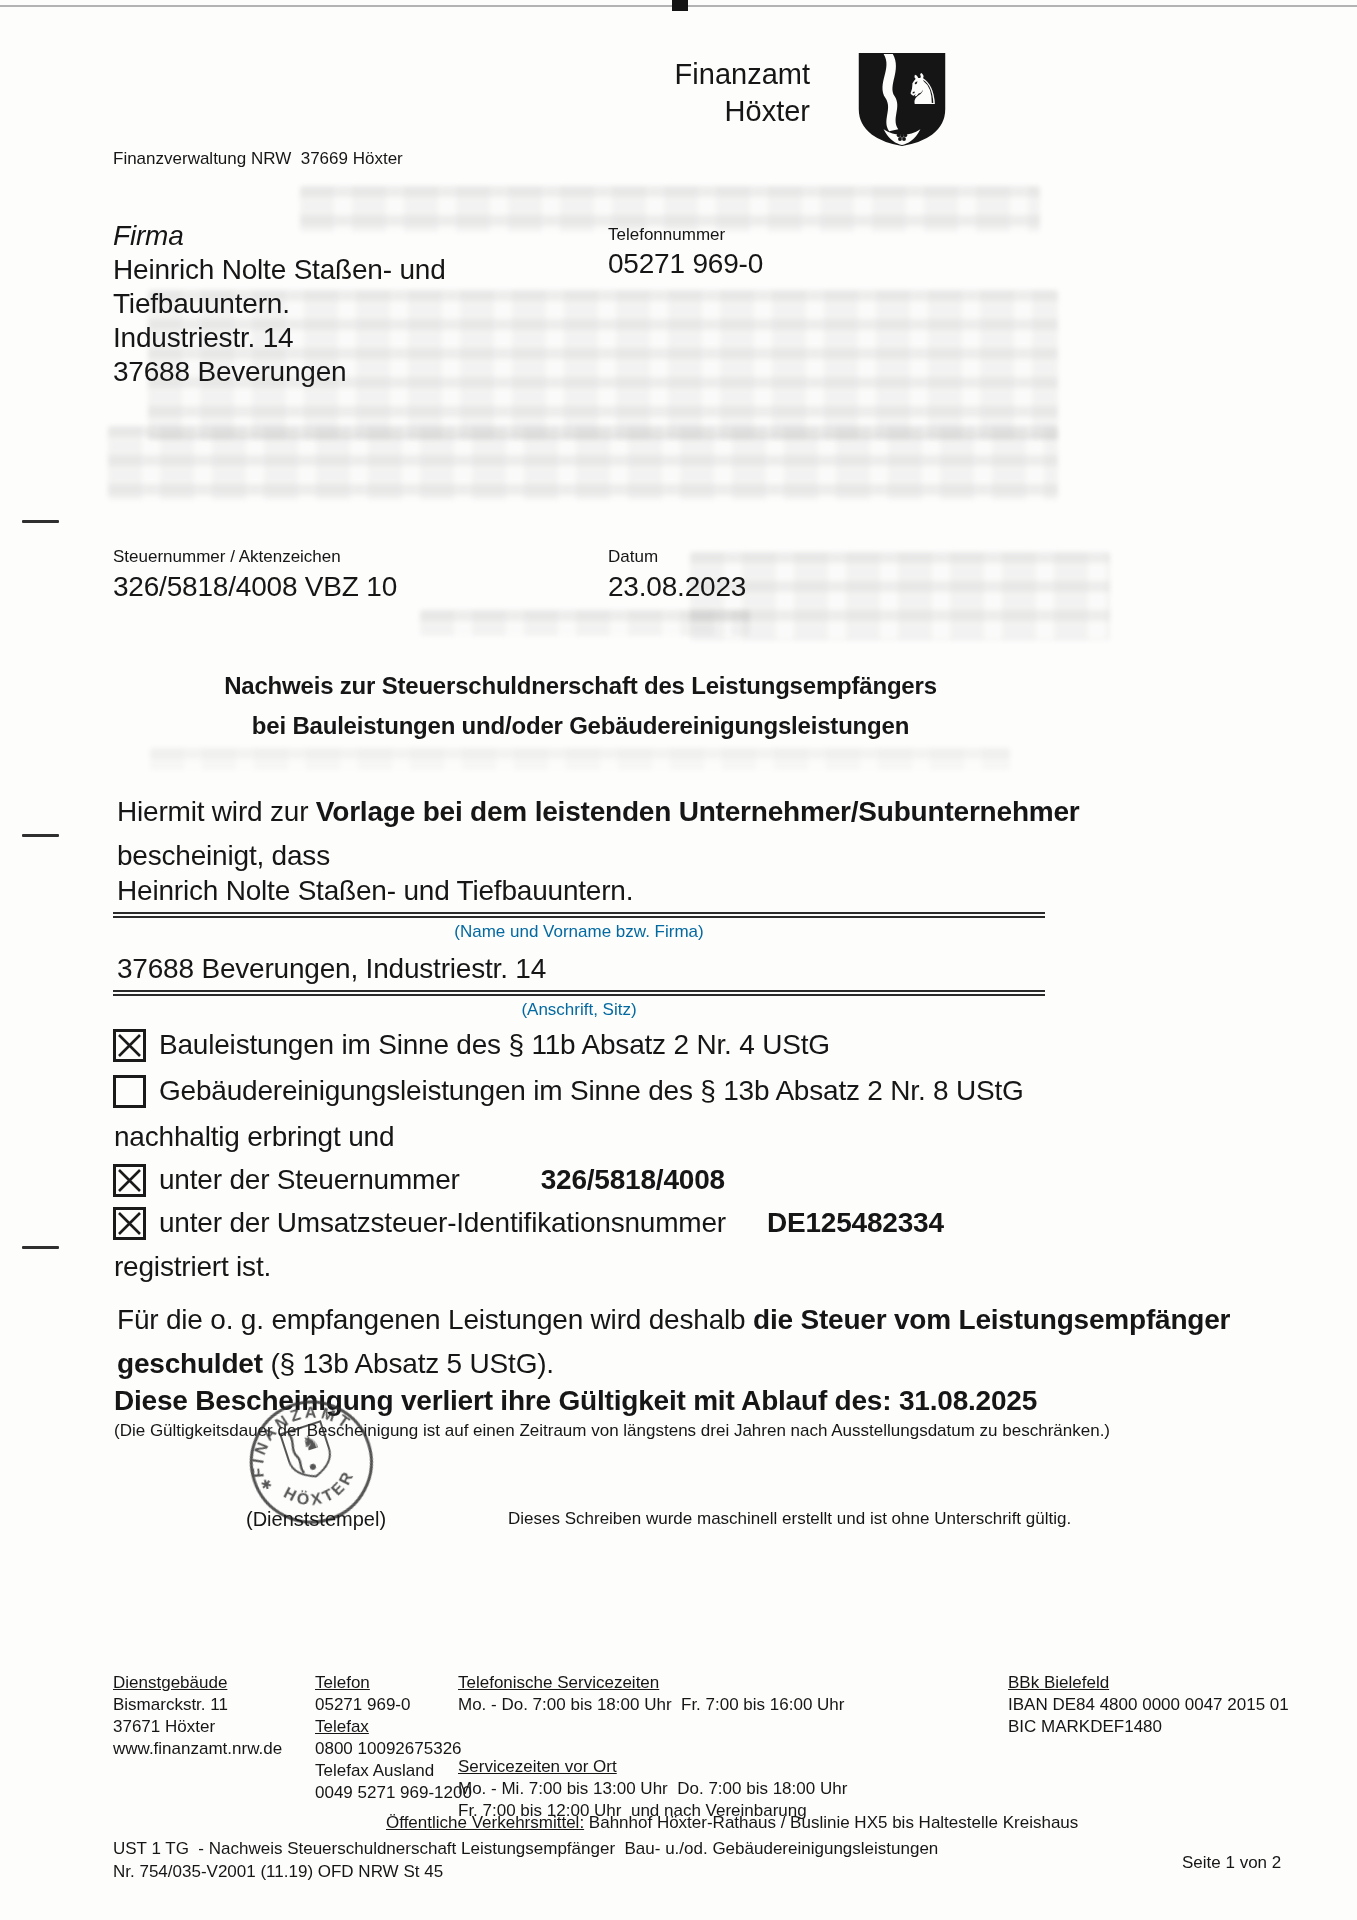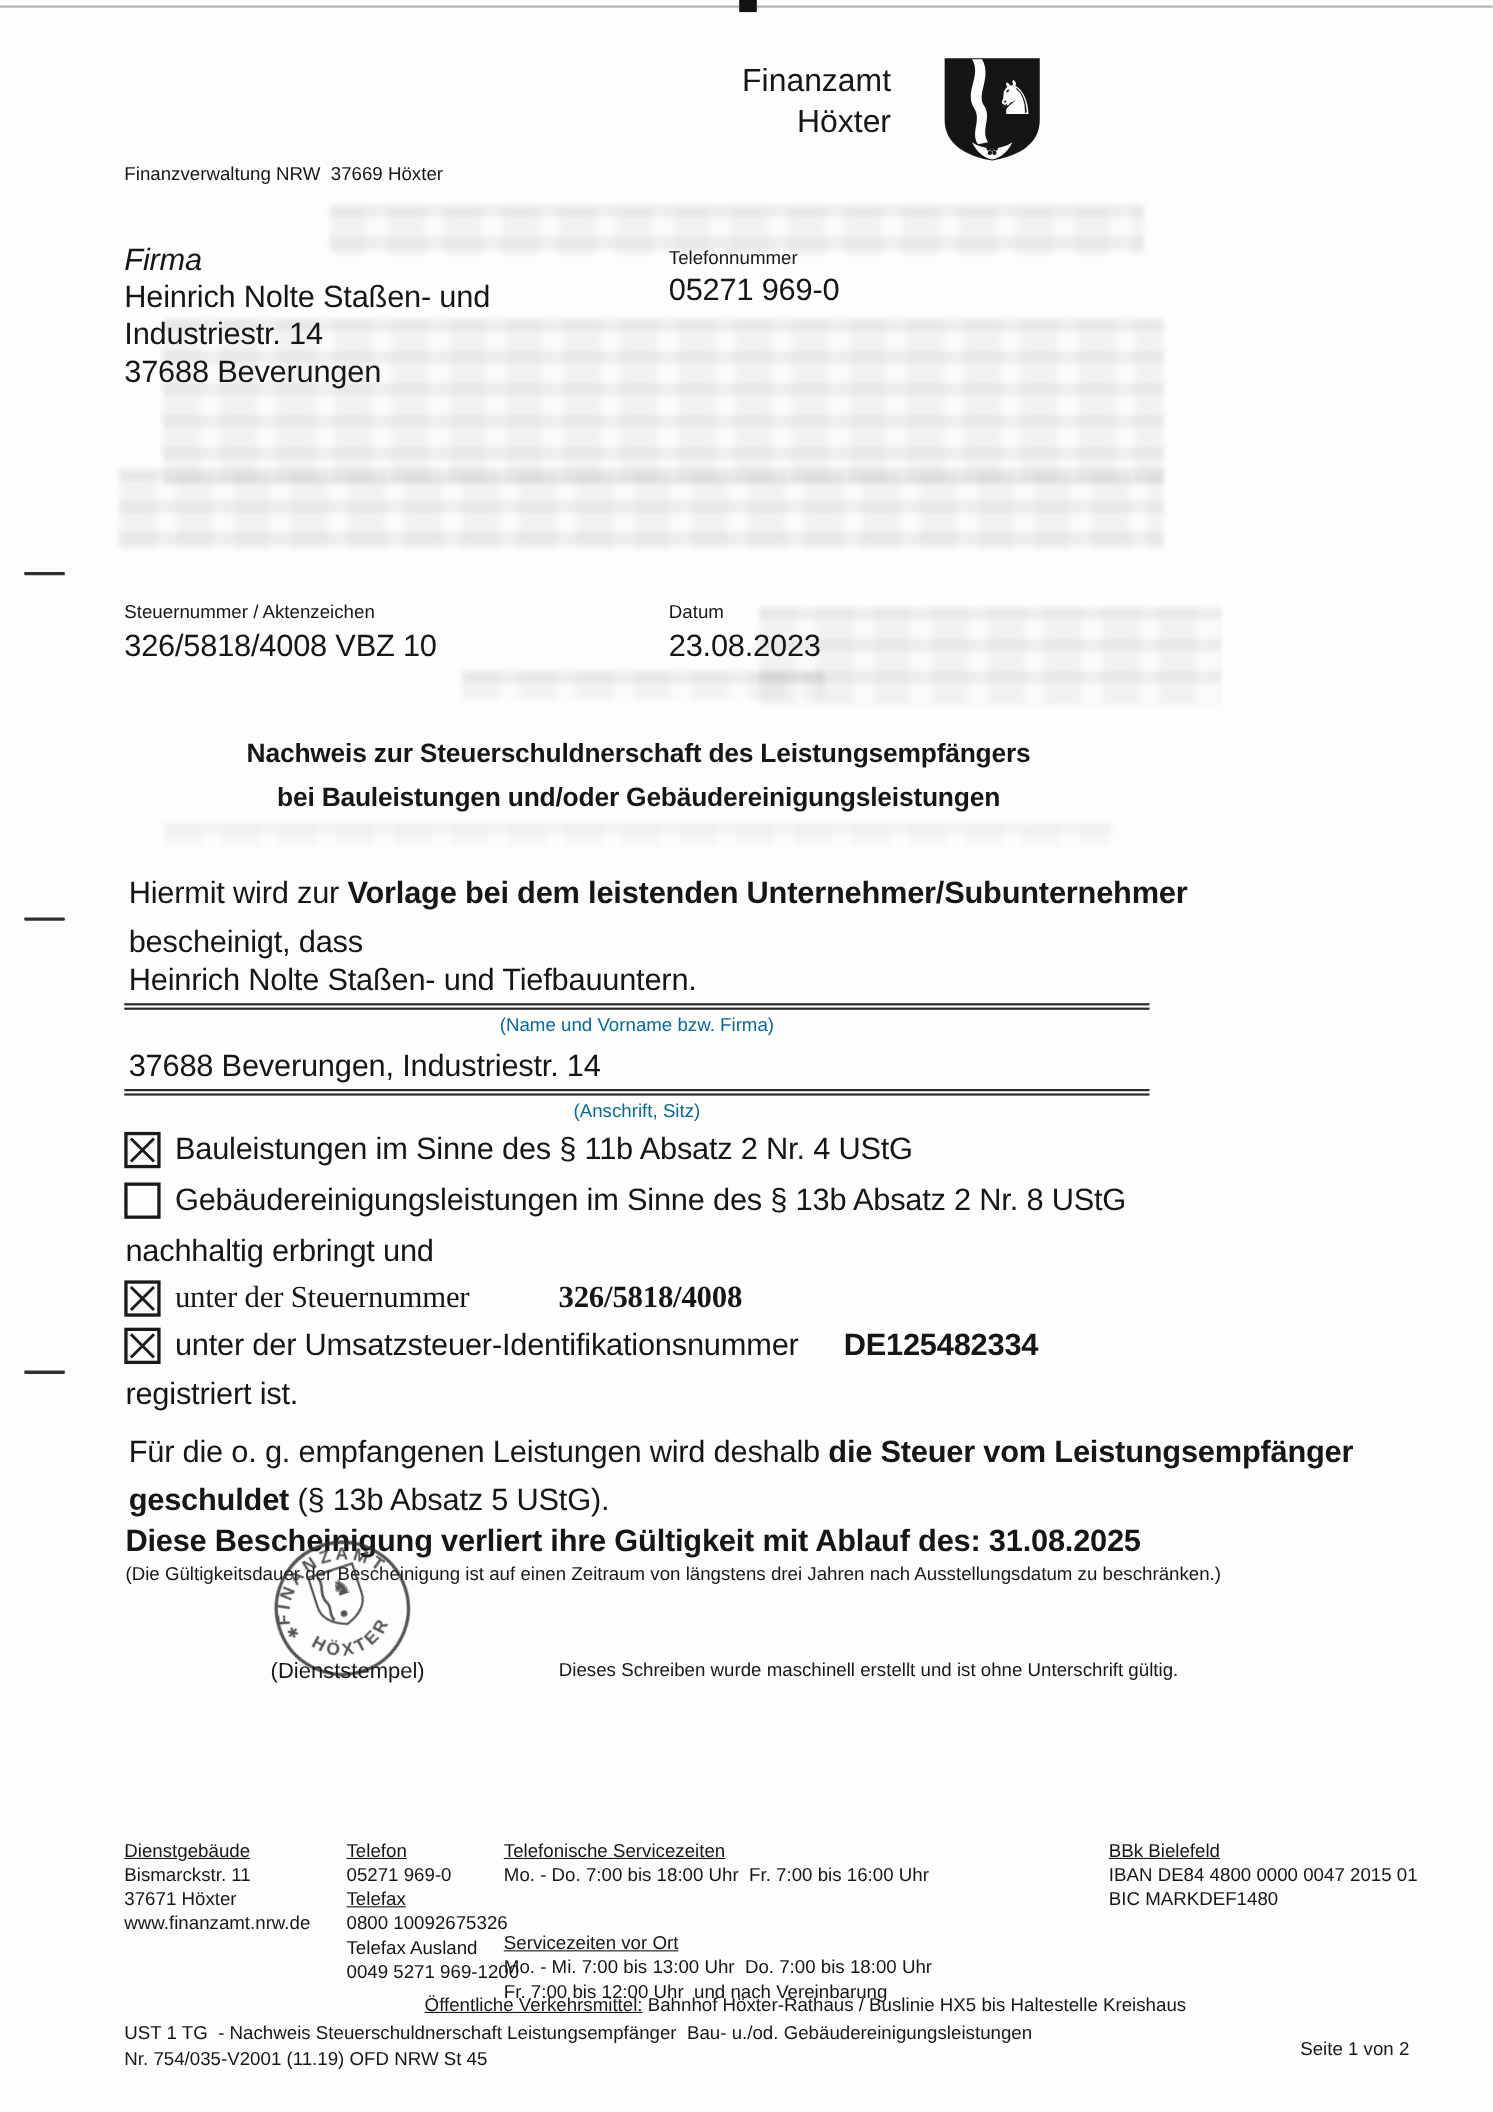--- a/index.html
+++ b/index.html
@@ -90,20 +90,21 @@
         <circle cx="50" cy="93.2" r="1.9"></circle>
       </g>
     </svg>
   </div>
 
   <div class="abs sm" style="left:113px;top:148px;" data-bind="sender_line">Finanzverwaltung NRW  37669 Höxter</div>
 
   <div class="abs body-text" style="left:113px;top:219px;">
     <div class="i" data-bind="recipient.line1">Firma</div>
     <div data-bind="recipient.line2">Heinrich Nolte Staßen- und</div>
+    <div data-bind="recipient.line3">Tiefbauuntern.</div>
     <div data-bind="recipient.line4">Industriestr. 14</div>
     <div data-bind="recipient.line5">37688 Beverungen</div>
   </div>
 
   <div class="abs sm" style="left:608px;top:224px;" data-bind="phone.label">Telefonnummer</div>
   <div class="abs body-text" style="left:608px;top:247px;" data-bind="phone.value">05271 969-0</div>
 
   <div class="abs sm" style="left:113px;top:546px;" data-bind="reference.tax_label">Steuernummer / Aktenzeichen</div>
   <div class="abs body-text" style="left:113px;top:570px;" data-bind="reference.tax_value">326/5818/4008 VBZ 10</div>
   <div class="abs sm" style="left:608px;top:546px;" data-bind="reference.date_label">Datum</div>
@@ -137,21 +138,21 @@
       </span>
     <span class="body-text" data-bind="services.items.0.label">Bauleistungen im Sinne des § 11b Absatz 2 Nr. 4 UStG</span>
   </div>
   <div class="abs checkrow" style="left:113px;top:1074px;">
     <span class="cbx"></span>
     <span class="body-text" data-bind="services.items.1.label">Gebäudereinigungsleistungen im Sinne des § 13b Absatz 2 Nr. 8 UStG</span>
   </div>
 
   <div class="abs body-text" style="left:114px;top:1120px;" data-bind="services.suffix">nachhaltig erbringt und</div>
 
-  <div class="abs checkrow" style="left:113px;top:1163px;font-family:Liberation Serif, serif;">
+  <div class="abs checkrow" style="left:113px;top:1163px;">
     <span class="cbx">
         <svg viewBox="0 0 27 27">
           <path d="M3,3 L24,24 M24,3 L3,24"></path>
         </svg>
       </span>
     <span class="body-text" data-bind="registration.items.0.label">unter der Steuernummer</span>
     <span class="body-text b" style="margin-left:68px;" data-bind="registration.items.0.value">326/5818/4008</span>
   </div>
   <div class="abs checkrow" style="left:113px;top:1206px;">
     <span class="cbx">

